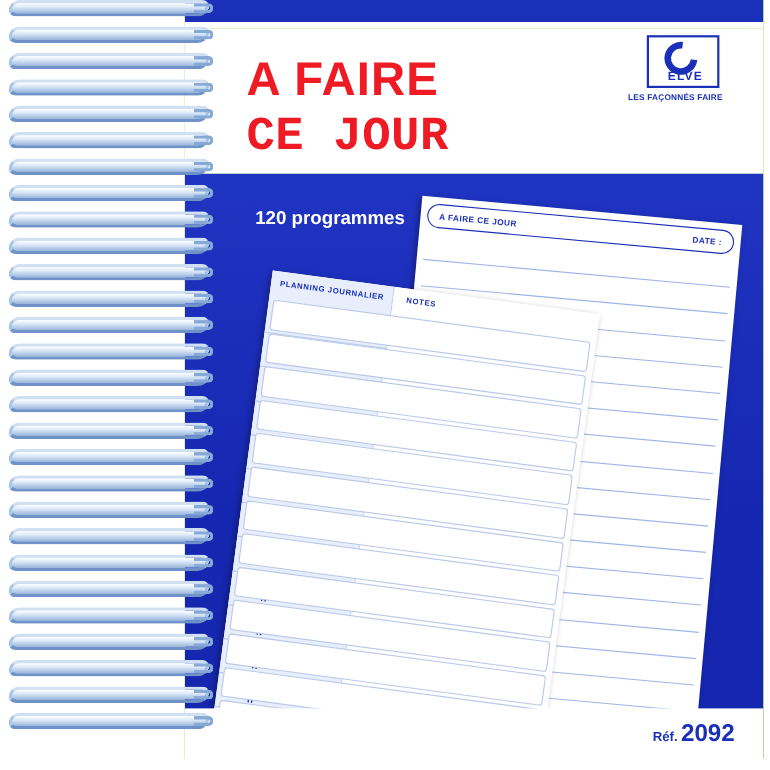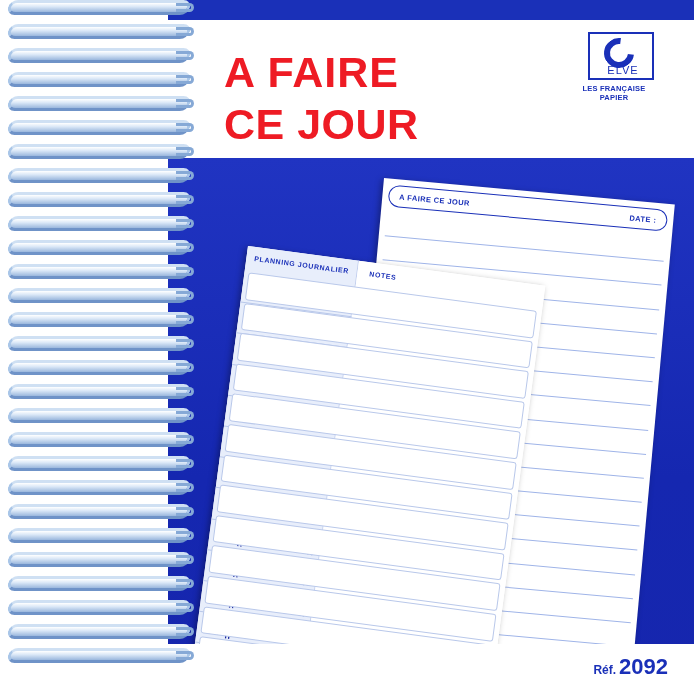--- a/index.html
+++ b/index.html
@@ -58,21 +58,21 @@
   .title-block {
     position: absolute;
     left: 56px;
     top: 20px;
     color: #ee1b24;
     font-weight: bold;
     font-size: 43px;
     line-height: 52px;
     letter-spacing: 1px;
   }
-  .title-line2 { letter-spacing: 0.5px; }
+  .title-line2 { letter-spacing: 0.5px; font-family: Liberation Mono, monospace; }
 
   
   .logo {
     position: absolute;
     right: 28px;
     top: 6px;
     width: 88px;
     height: 72px;
   }
   .logo-box {
@@ -97,21 +97,21 @@
     box-sizing: border-box;
   }
   .logo-word {
     position: absolute;
     left: 0;
     top: 30px;
     width: 66px;
     text-align: center;
     color: #1a30b8;
     font-size: 11px;
-    font-weight: normal;
+    font-weight: bold;
     letter-spacing: 1px;
   }
   .logo-sub {
     position: absolute;
     left: -8px;
     top: 52px;
     width: 88px;
     text-align: center;
     color: #1a30b8;
     font-size: 7.5px;
@@ -396,26 +396,27 @@
       <div class="title-block">
         <div class="title-line1">A FAIRE</div>
         <div class="title-line2">CE JOUR</div>
       </div>
 
       <div class="logo">
         <div class="logo-box">
           <div class="logo-c"></div>
           <div class="logo-word">ELVE</div>
         </div>
-        <div class="logo-sub">LES FRANÇAISE PAPIER</div>
+        <div class="logo-sub">LES FAÇONNÉS FAIRE</div>
       </div>
     </div>
 
     <div class="blue-field">
       <div class="subtitle">
+        <div>120 programmes</div>
       </div>
     </div>
 
     <div class="sheet sheet-back">
       <div class="hdr">
         <span>A FAIRE CE JOUR</span>
         <span>DATE :</span>
       </div>
       <div class="rows">
         <div class="r"></div>

